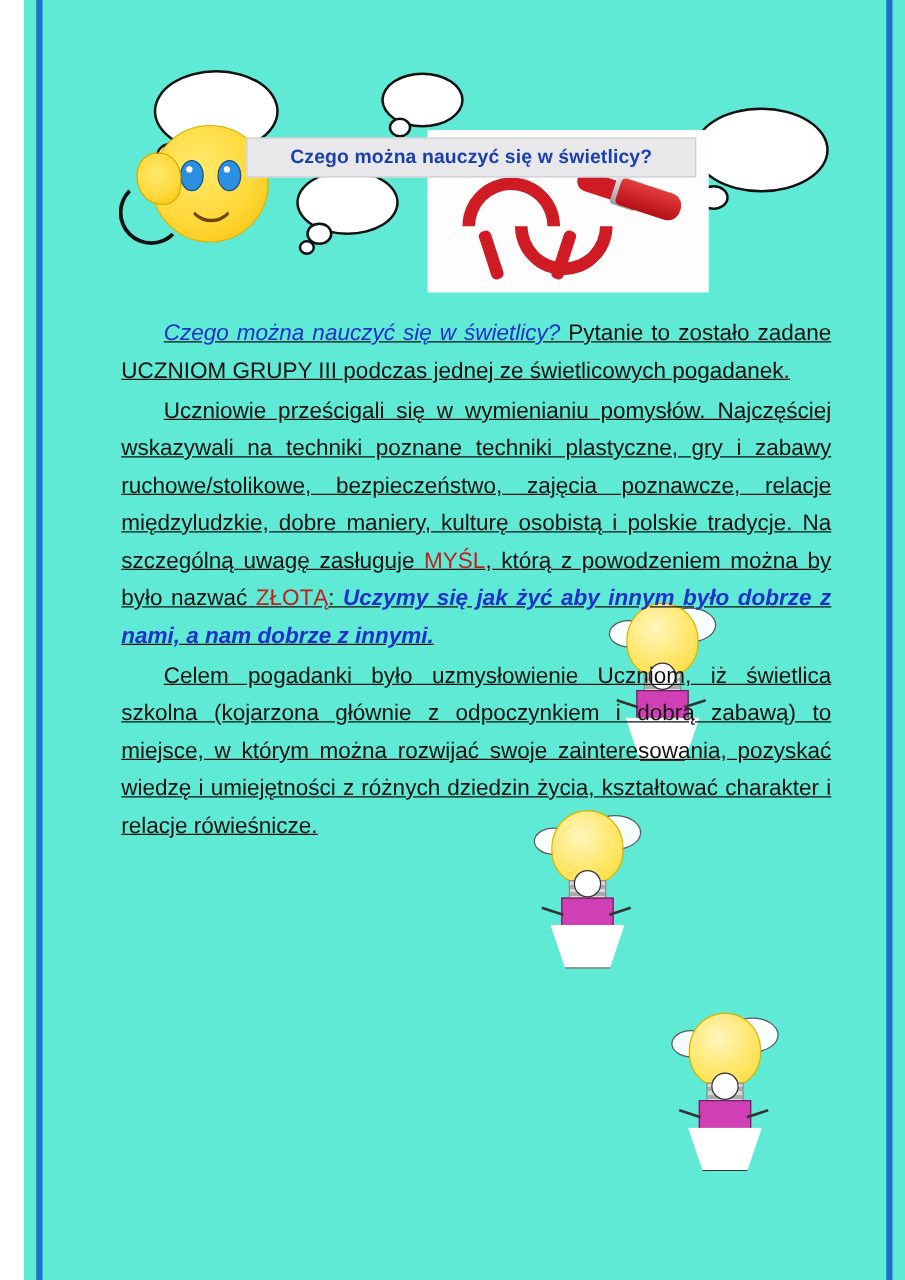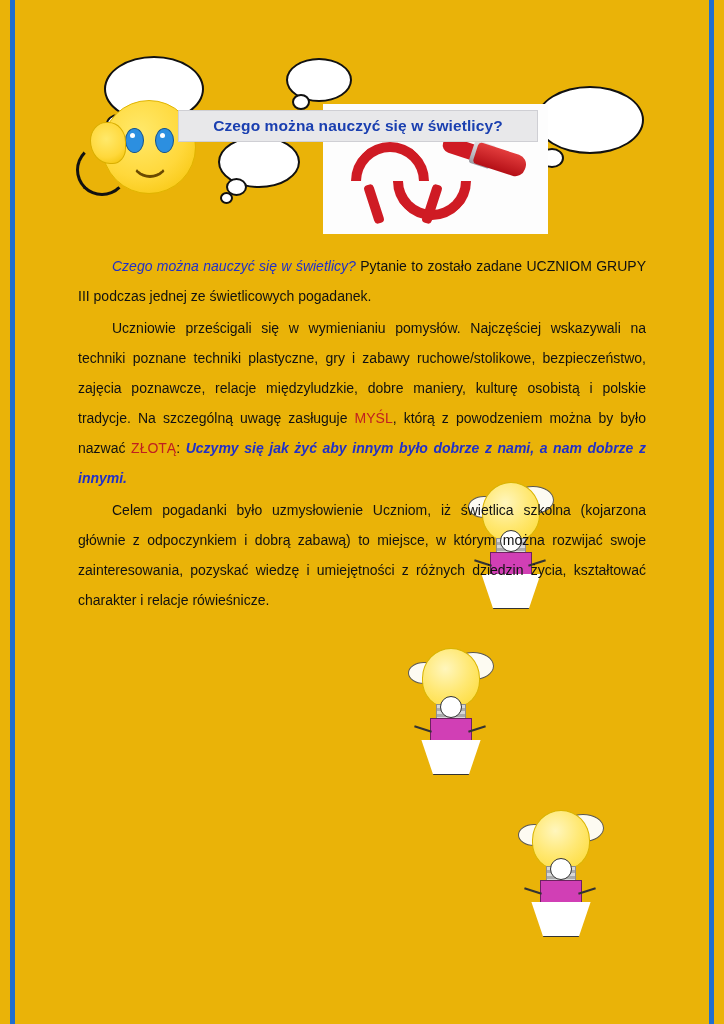--- a/index.html
+++ b/index.html
@@ -10,21 +10,22 @@
     width: 724px;
     height: 1024px;
     background: #ffffff;
     font-family: "Liberation Sans", sans-serif;
     overflow: hidden;
     position: relative;
   }
   .page {
     position: absolute;
     inset: 0;
-    background: #eab308;
+    background: #5eead4;
+    margin-left: 19px;
   }
   
   .edge-rule {
     position: absolute;
     top: 0;
     bottom: 0;
     width: 5px;
     background: #1f6fd0;
   }
   .edge-rule.left { left: 10px; }
@@ -215,24 +216,25 @@
     left: 0; top: 10px;
     width: 36px; height: 16px;
     background: #cf1b24;
     border-radius: 10px 2px 2px 10px;
   }
 
   
   .body-text {
     margin-top: 8px;
     color: #111111;
-    font-size: 14px;
+    font-size: 18px;
     line-height: 30px;
     position: relative;
     z-index: 2;
+    text-decoration: underline;
   }
   p.para {
     margin: 0 0 0 0;
     text-align: justify;
     text-justify: inter-word;
     text-indent: 34px;
   }
   p.para + p.para { margin-top: 2px; }
   .q-italic {
     color: #2030c8;

